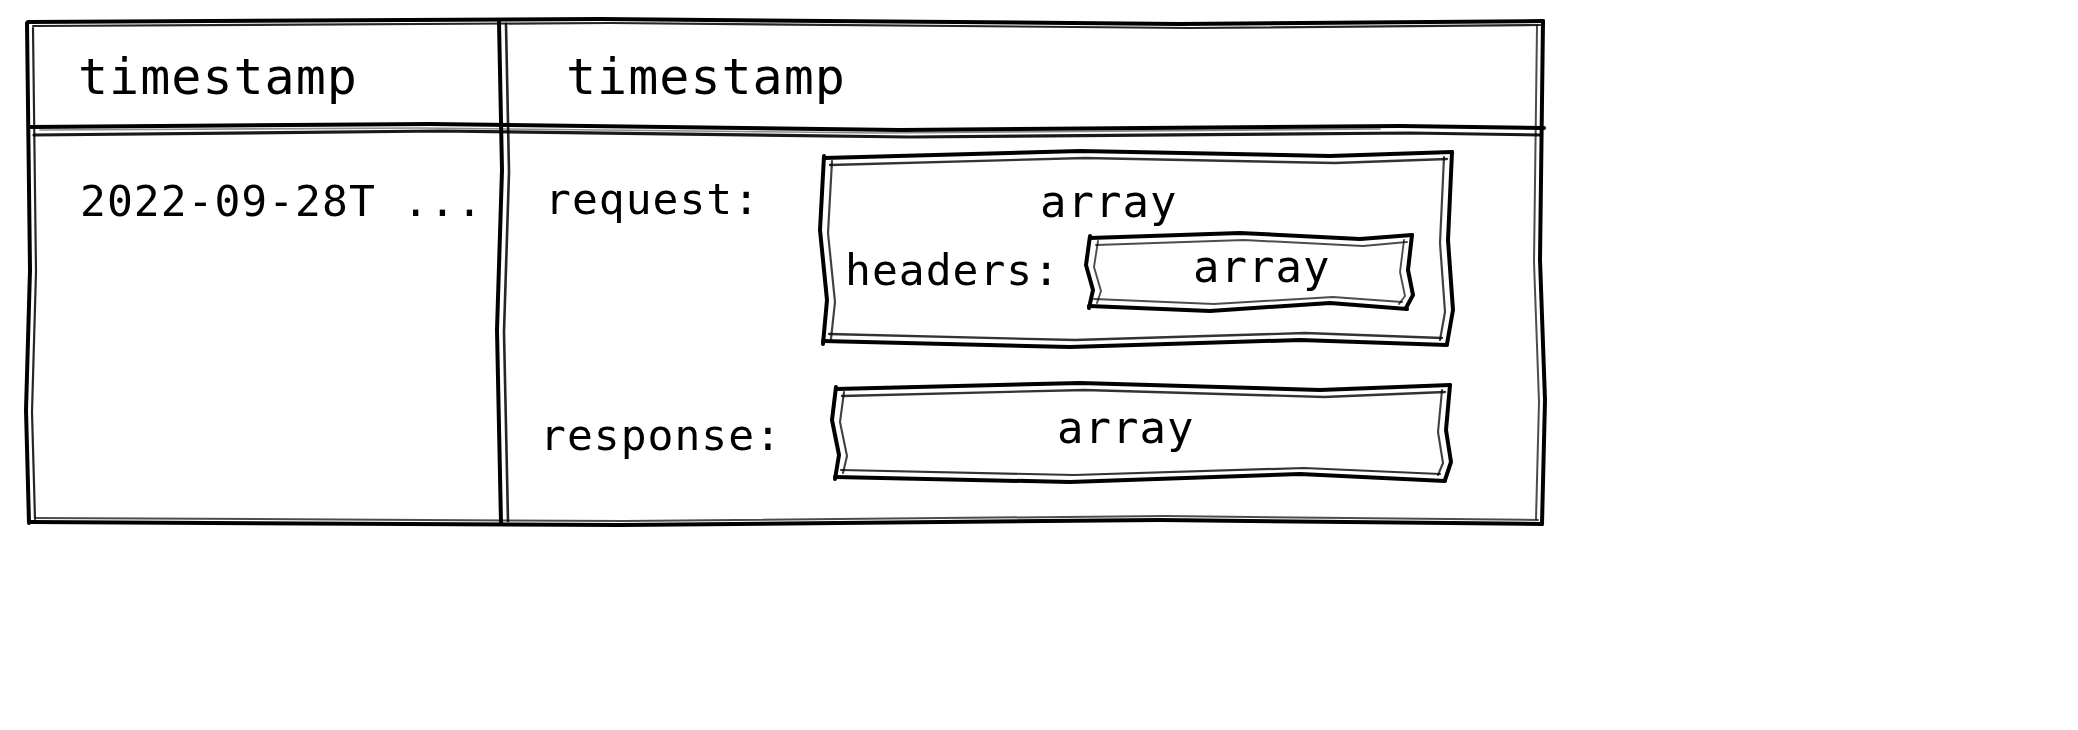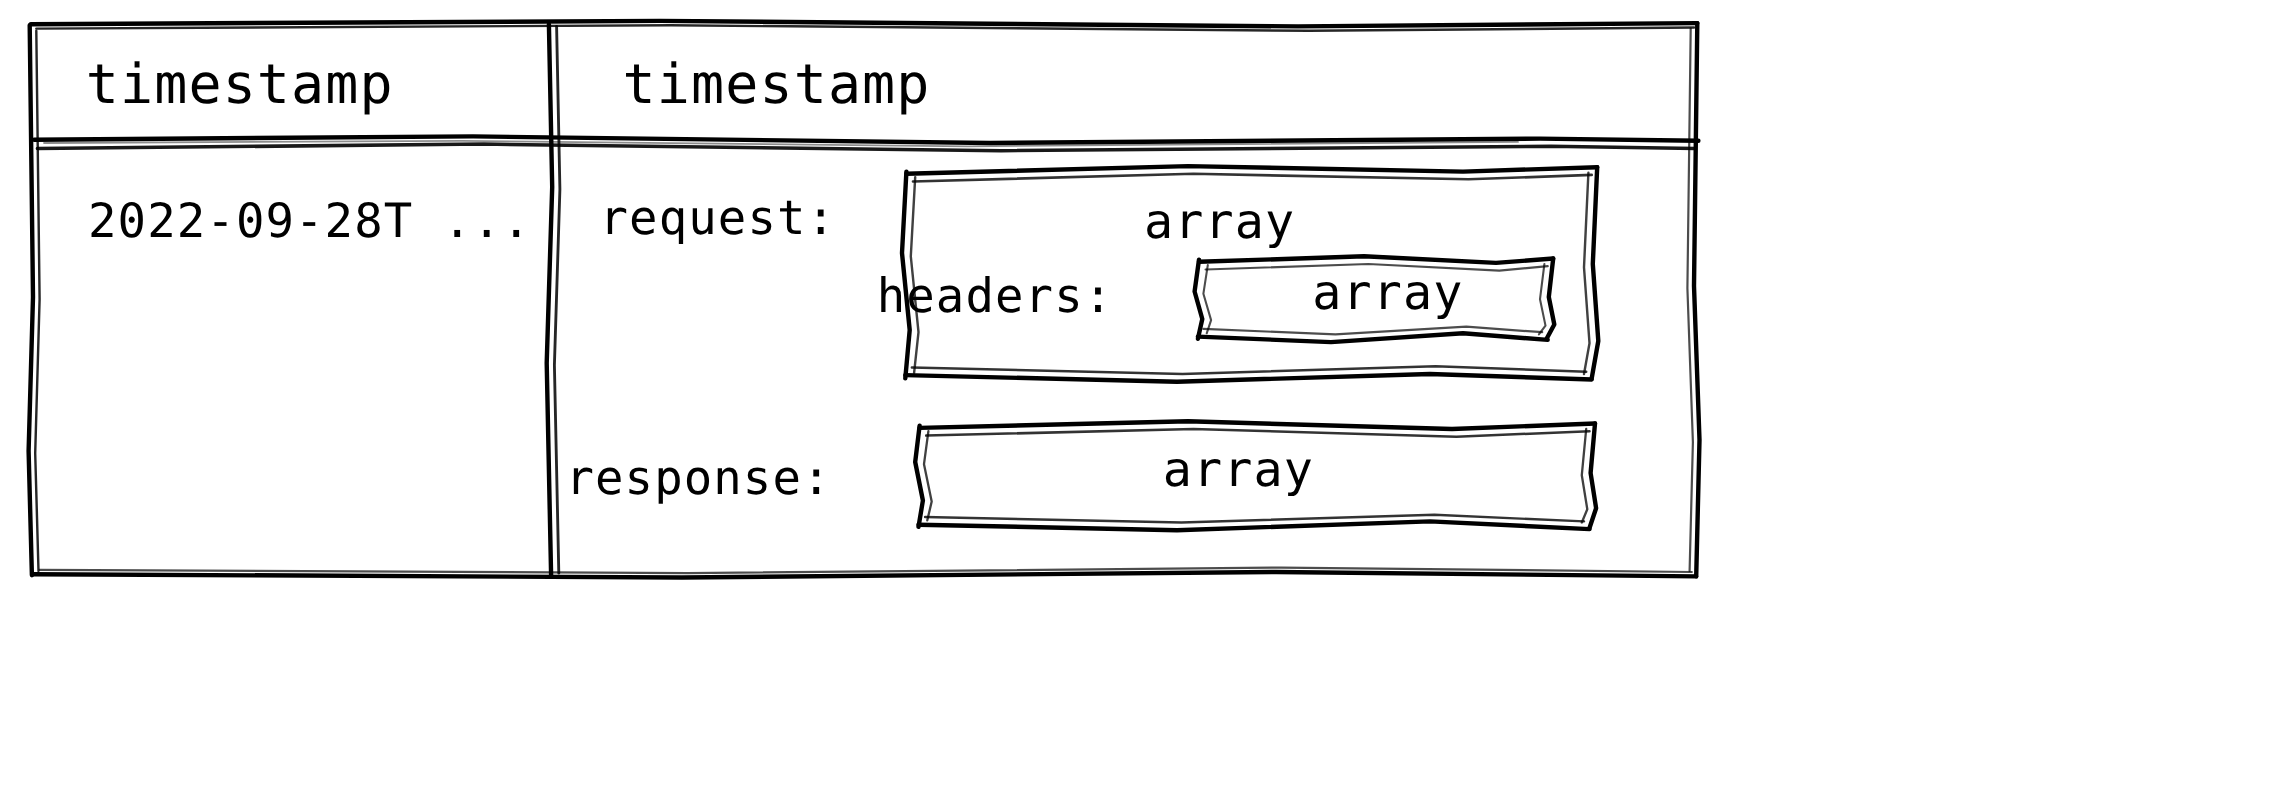--- a/index.html
+++ b/index.html
@@ -53,22 +53,22 @@
     letter-spacing: 1px;
     text-align: right;
   }
   #cell-timestamp { left: 80px; top: 180px; }
 
   .field-label {
     font-size: 43px;
     letter-spacing: 1px;
   }
   #label-request  { left: 545px; top: 178px; text-align: center; }
-  #label-headers  { left: 797px; top: 249px; }
-  #label-response { left: 514px; top: 414px; }
+  #label-headers  { left: 845px; top: 249px; }
+  #label-response { left: 540px; top: 414px; }
 
   
   .type-label {
     font-size: 44px;
     letter-spacing: 1px;
   }
   #type-request-array  { left: 1040px; top: 180px; }
   #type-headers-array  { left: 1193px; top: 245px; }
   #type-response-array { left: 1057px; top: 406px; }
 </style>

